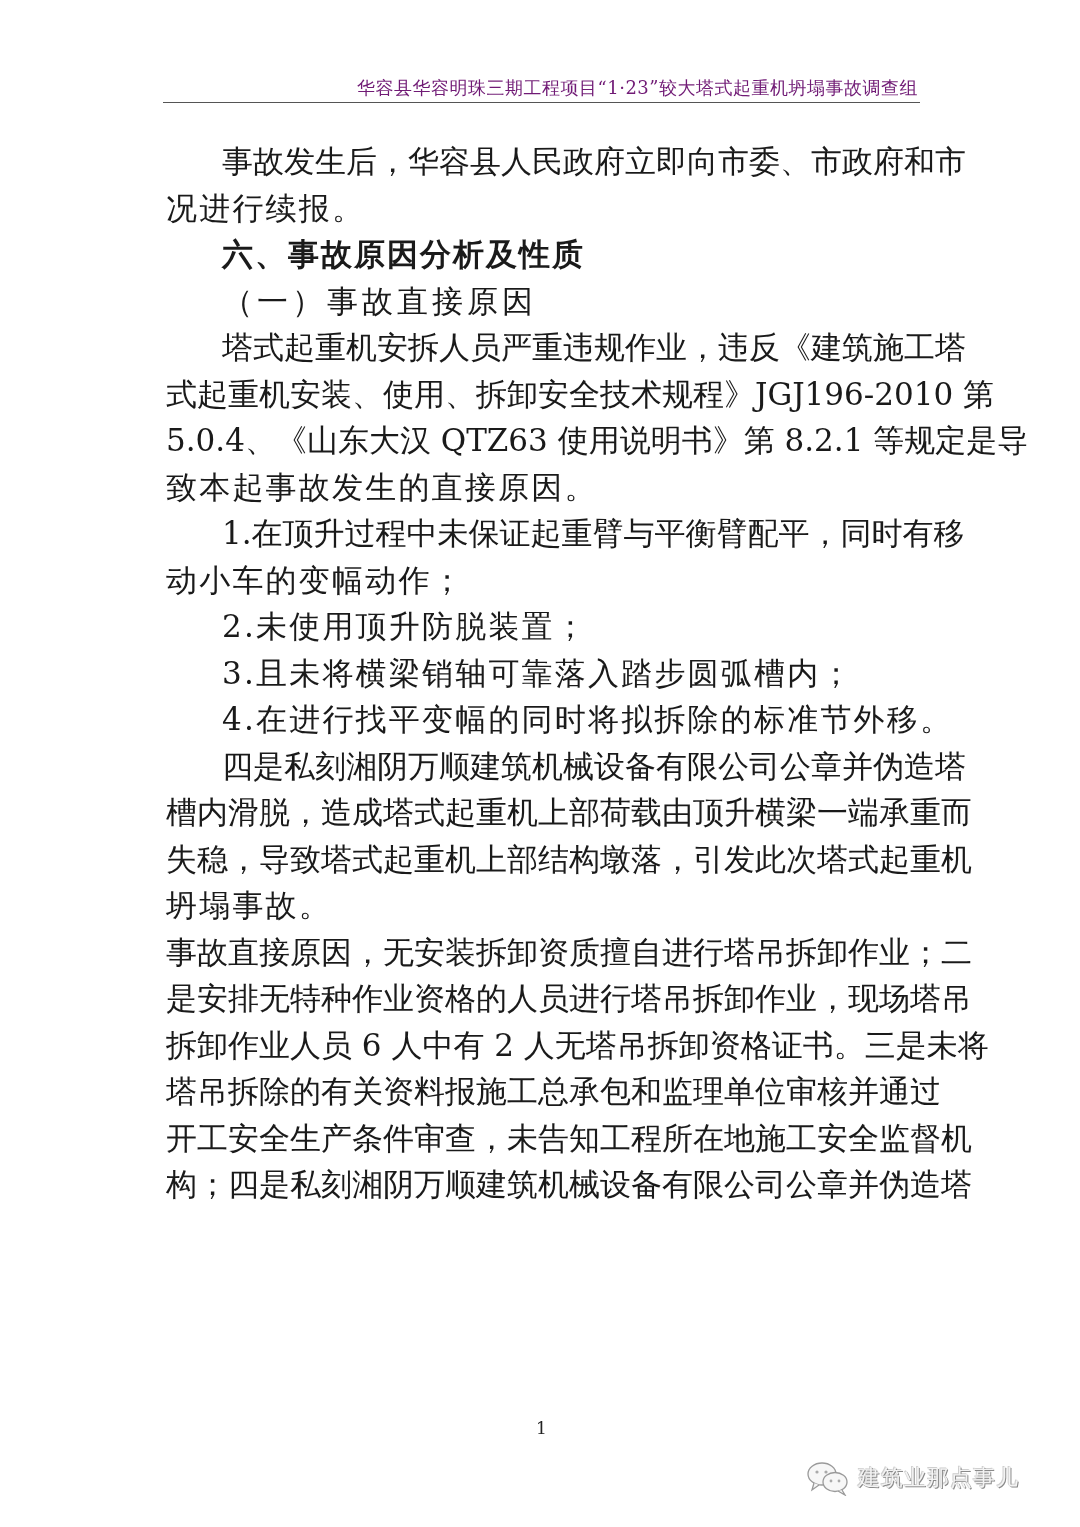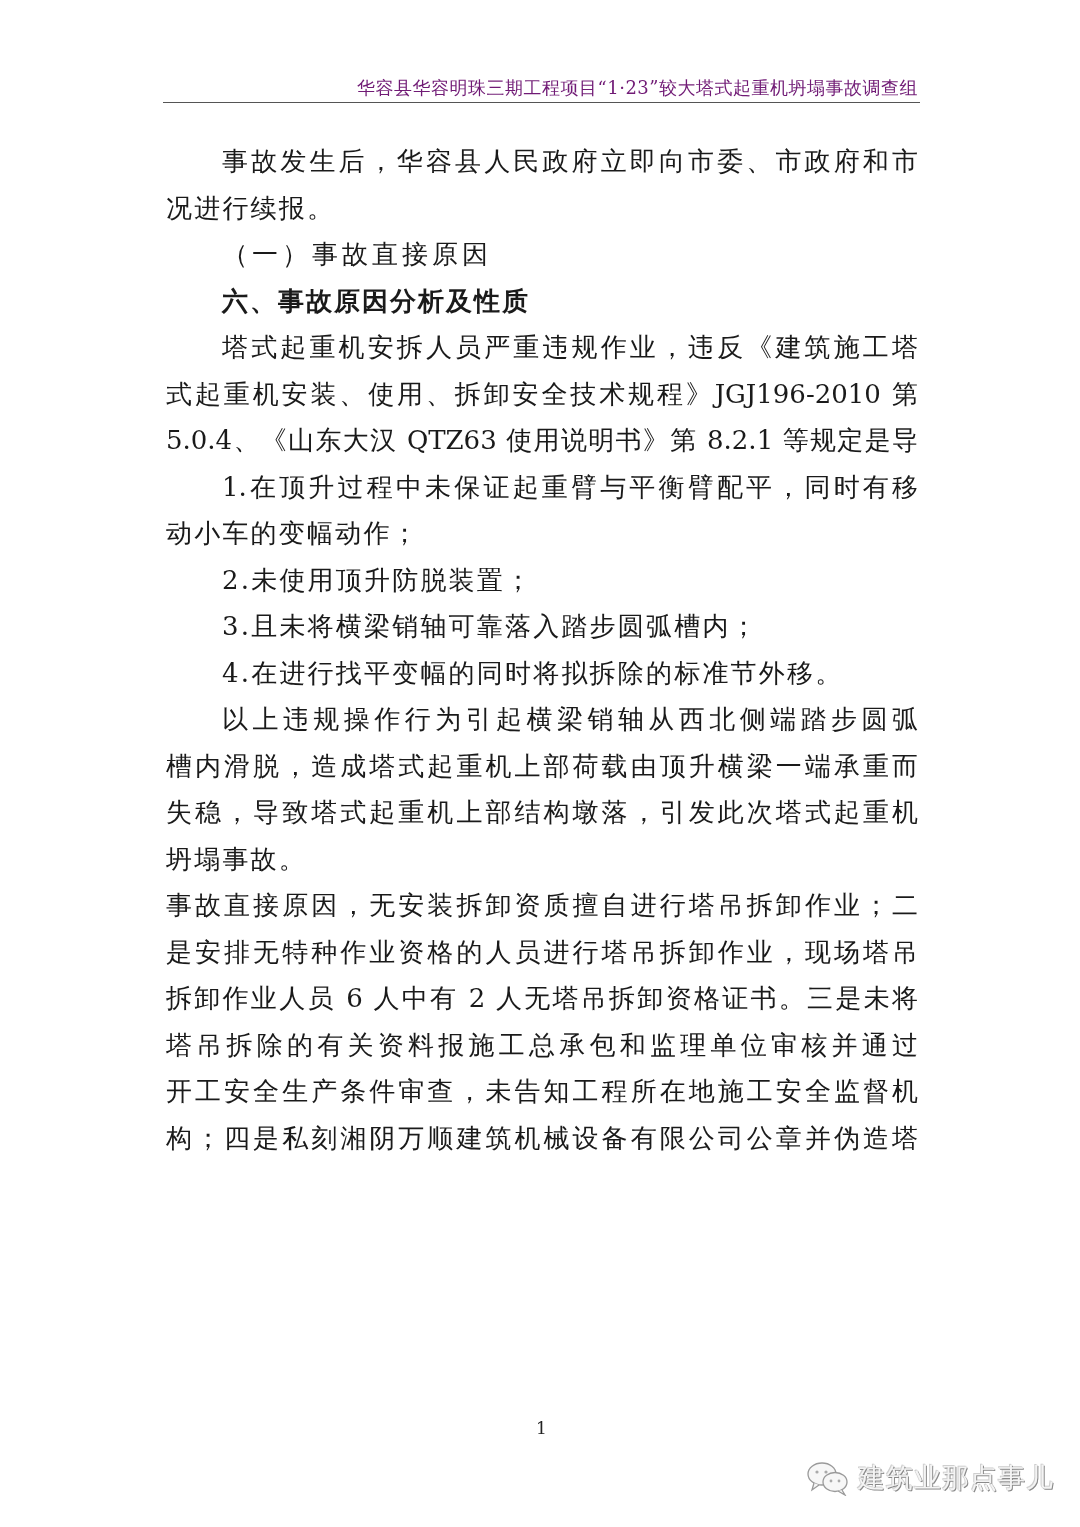--- a/index.html
+++ b/index.html
@@ -3,72 +3,73 @@
   <meta charset="utf-8">
   <style>
     html, body { margin: 0; padding: 0; background: #ffffff; }
     body { width: 1080px; height: 1527px; position: relative; overflow: hidden;
            font-family: "DejaVu Serif", "Liberation Serif", serif; color: #1a1a1a; }
     .header { position: absolute; left: 163px; top: 72px; width: 757px; height: 30px;
               border-bottom: 1.5px solid #555; }
     .header-title { position: absolute; right: 2px; top: 4px; font-size: 18px; color: #701a75;
                     letter-spacing: 0.5px; white-space: nowrap; }
     .content { position: absolute; left: 166px; top: 138px; width: 752px; }
-    .line { height: 46.5px; line-height: 46.5px; font-size: 26px; white-space: nowrap;
+    .line { height: 46.5px; line-height: 46.5px; font-size: 31px; white-space: nowrap;
             letter-spacing: 2.2px; overflow: visible; }
     .line.just { text-align: justify; text-align-last: justify; letter-spacing: 0; }
     .indent { padding-left: 56px; }
     .heading { font-family: "DejaVu Sans", "Liberation Sans", sans-serif; font-weight: bold; letter-spacing: 2px; }
     .subheading { letter-spacing: 4px; }
     .page-num { position: absolute; left: 536px; top: 1418px; font-size: 17px; color: #222; }
     .watermark { position: absolute; left: 806px; top: 1458px; height: 40px; display: flex;
                  align-items: center; gap: 8px; }
     .wm-icon { width: 44px; height: 36px; }
-    .wm-text { font-family: "DejaVu Sans", "Liberation Sans", sans-serif; font-size: 27px;
+    .wm-text { font-family: "DejaVu Sans", "Liberation Sans", sans-serif; font-size: 22px;
                color: #f4f4f4; letter-spacing: 1px;
                text-shadow: 1px 1px 0 #8a8a8a, -1px -1px 0 #cfcfcf, 0 0 1px #999; }
   </style>
 </head>
 <body>
 
 <div class="header">
   <span class="header-title">华容县华容明珠三期工程项目“1·23”较大塔式起重机坍塌事故调查组</span>
 </div>
 
 <div class="content" id="content">
     <div>
       <div class="line indent just">事故发生后，华容县人民政府立即向市委、市政府和市</div>
       <div class="line">况进行续报。</div>
     </div>
     <div>
-      <div class="line indent subheading">（一）事故直接原因</div>
+      <div class="line indent heading">六、事故原因分析及性质</div>
     </div>
     <div>
-      <div class="line indent heading">六、事故原因分析及性质</div>
+      <div class="line indent subheading">（一）事故直接原因</div>
     </div>
     <div>
       <div class="line indent just">塔式起重机安拆人员严重违规作业，违反《建筑施工塔</div>
       <div class="line just">式起重机安装、使用、拆卸安全技术规程》JGJ196-2010 第</div>
       <div class="line just">5.0.4、《山东大汉 QTZ63 使用说明书》第 8.2.1 等规定是导</div>
+      <div class="line">致本起事故发生的直接原因。</div>
     </div>
     <div>
       <div class="line indent just">1.在顶升过程中未保证起重臂与平衡臂配平，同时有移</div>
       <div class="line">动小车的变幅动作；</div>
     </div>
     <div>
       <div class="line indent">2.未使用顶升防脱装置；</div>
     </div>
     <div>
       <div class="line indent">3.且未将横梁销轴可靠落入踏步圆弧槽内；</div>
     </div>
     <div>
       <div class="line indent">4.在进行找平变幅的同时将拟拆除的标准节外移。</div>
     </div>
     <div>
-      <div class="line indent just">以上违规操作行为引起横梁销轴从西北侧端踏步圆弧</div>
+      <div class="line indent just">四是私刻湘阴万顺建筑机械设备有限公司公章并伪造塔</div>
       <div class="line just">槽内滑脱，造成塔式起重机上部荷载由顶升横梁一端承重而</div>
       <div class="line just">失稳，导致塔式起重机上部结构墩落，引发此次塔式起重机</div>
       <div class="line">坍塌事故。</div>
     </div>
     <div>
       <div class="line just">事故直接原因，无安装拆卸资质擅自进行塔吊拆卸作业；二</div>
       <div class="line just">是安排无特种作业资格的人员进行塔吊拆卸作业，现场塔吊</div>
       <div class="line just">拆卸作业人员 6 人中有 2 人无塔吊拆卸资格证书。三是未将</div>
       <div class="line just">塔吊拆除的有关资料报施工总承包和监理单位审核并通过</div>
       <div class="line just">开工安全生产条件审查，未告知工程所在地施工安全监督机</div>

